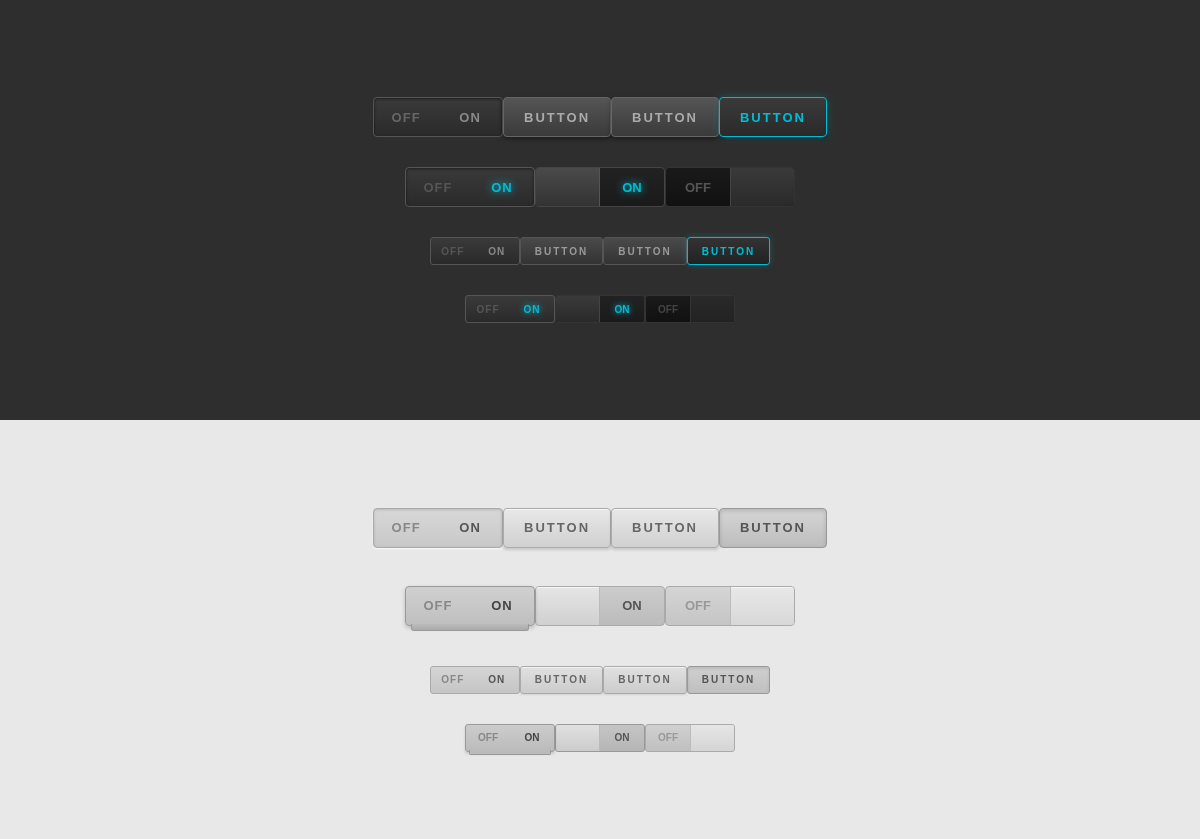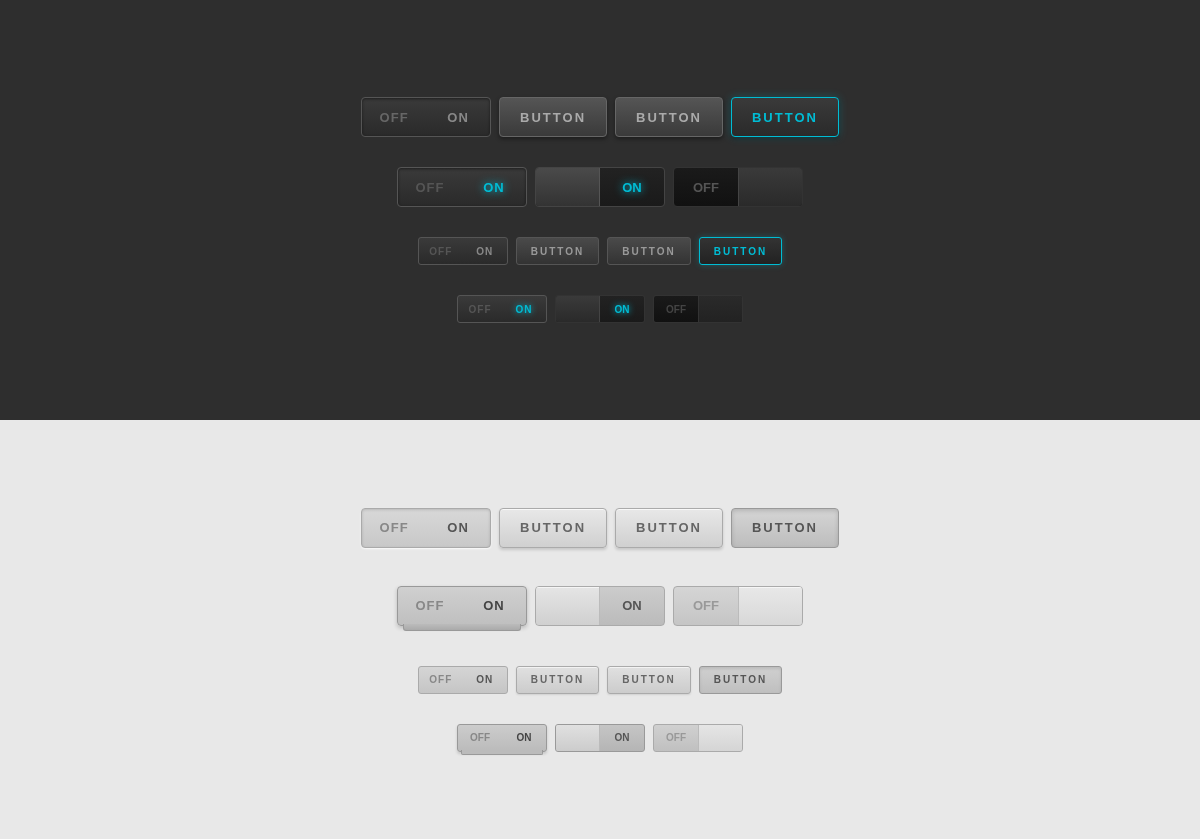--- a/index.html
+++ b/index.html
@@ -23,21 +23,21 @@
       display: flex;
       flex-direction: column;
       align-items: center;
       justify-content: center;
       gap: 30px;
     }
 
     .row {
       display: flex;
       align-items: flex-end;
-      gap: 8px;
+      gap: 0;
     }
 
     
     .toggle-large-dark {
       display: flex;
       align-items: center;
       background: linear-gradient(to bottom, #3a3a3a, #2a2a2a);
       border: 1px solid #555;
       border-radius: 4px;
       width: 130px;

